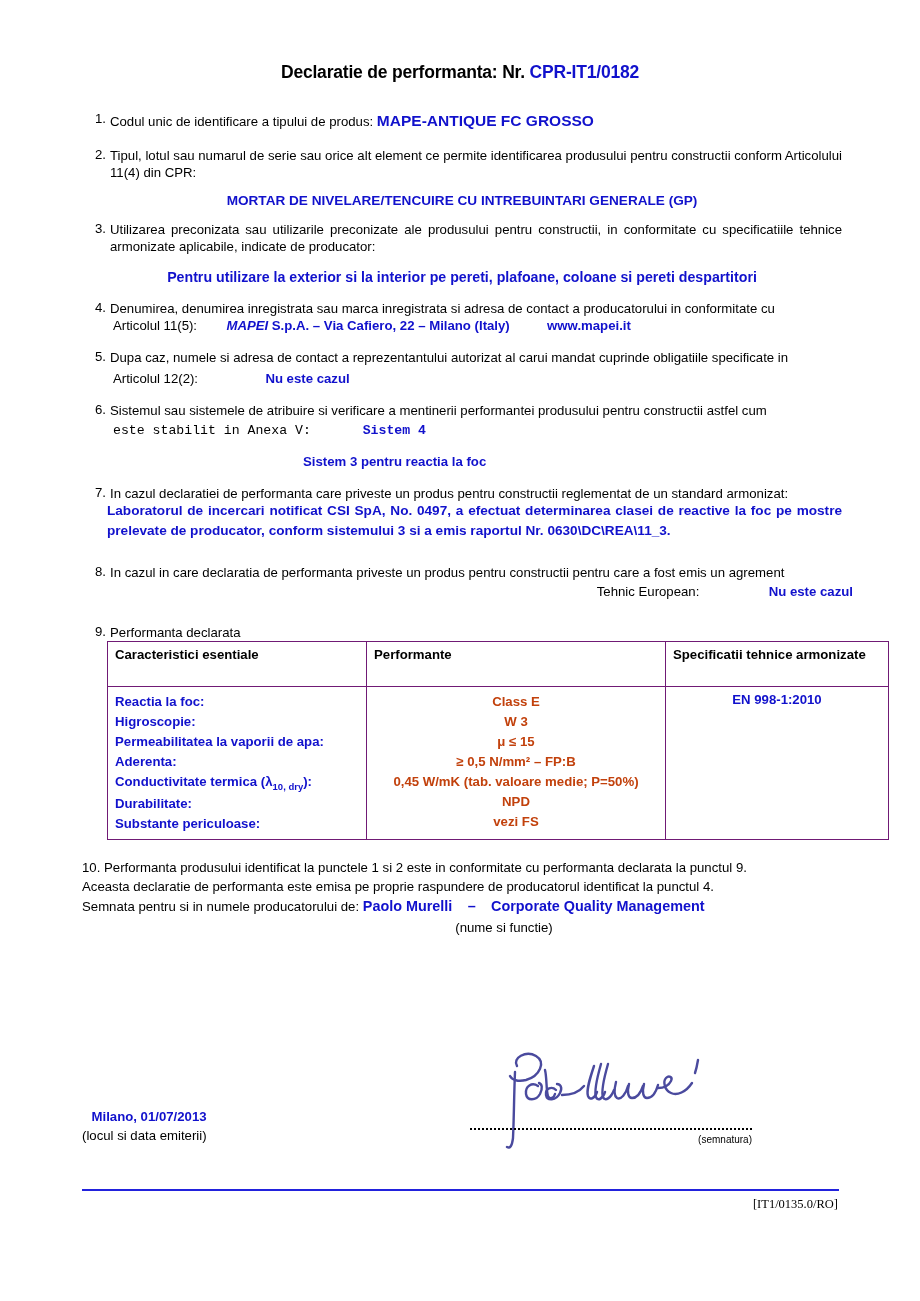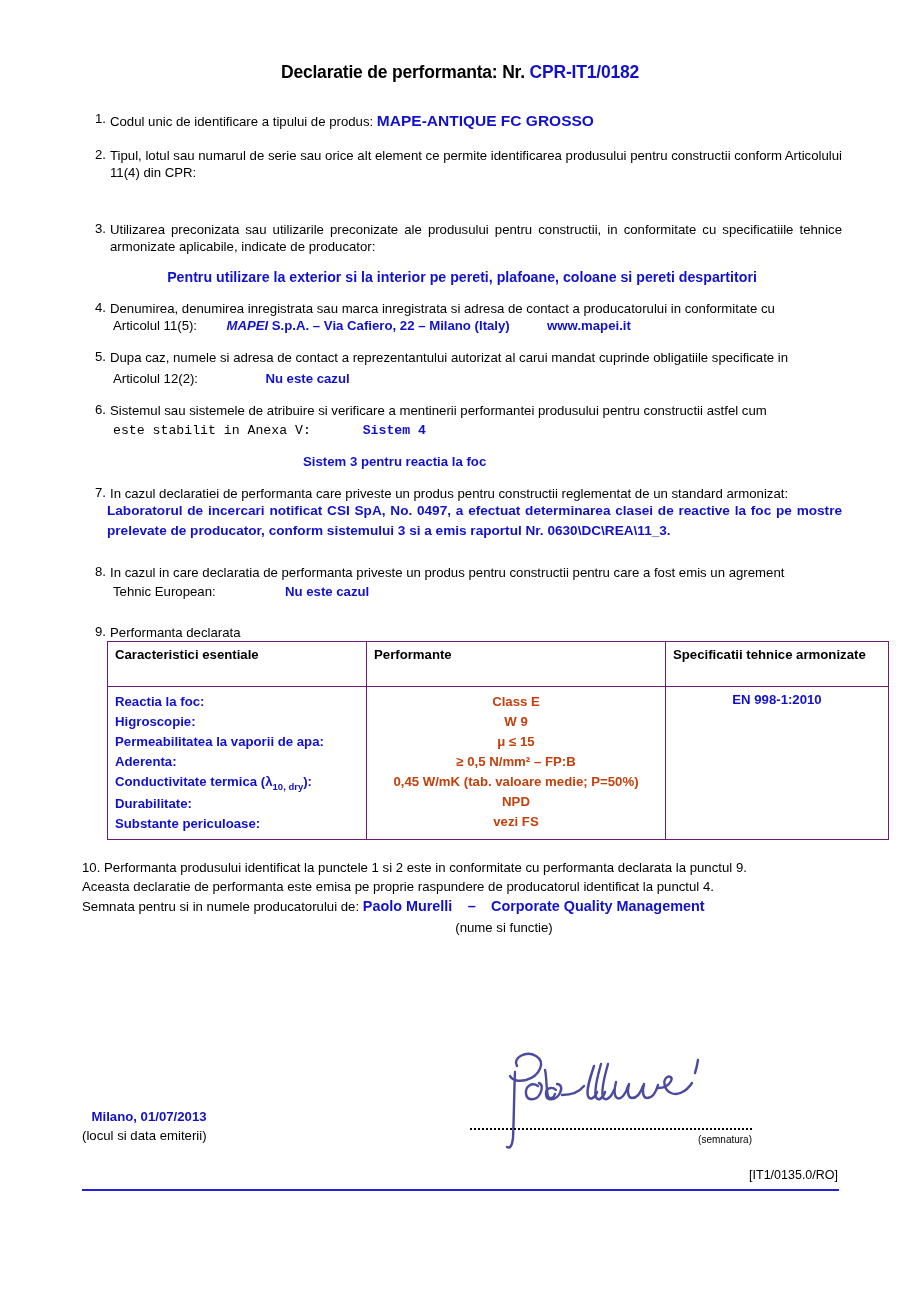--- a/index.html
+++ b/index.html
@@ -162,22 +162,22 @@
     position: absolute;
     left: 82px;
     top: 1189px;
     width: 757px;
     height: 2px;
     background: #2222dd;
   }
   .footer-ref {
     position: absolute;
     right: 82px;
-    top: 1168px;
-    font-family: Liberation Sans, sans-serif;
+    top: 1197px;
+    font-family: Liberation Serif, serif;
     font-size: 12.5px;
     color: #000000;
   }
 </style>
 </head>
 <body>
 
 <div class="page">
 
   <div class="doc-title">
@@ -190,20 +190,21 @@
     <div class="body">
       <span>Codul unic de identificare a tipului de produs:</span>
       <span class="val" style="font-size:15.5px;">MAPE-ANTIQUE FC GROSSO</span>
     </div>
   </div>
 
   <div class="clause" style="left:82px; top:147px; width:760px;">
     <span class="idx">2.</span>
     <div class="body justify">Tipul, lotul sau numarul de serie sau orice alt element ce permite identificarea produsului pentru constructii conform Articolului 11(4) din CPR:</div>
   </div>
+  <div class="centerline" style="position:absolute; left:82px; top:193px; width:760px; font-size:13.6px;">MORTAR DE NIVELARE/TENCUIRE CU INTREBUINTARI GENERALE (GP)</div>
 
   <div class="clause" style="left:82px; top:221px; width:760px;">
     <span class="idx">3.</span>
     <div class="body justify">Utilizarea preconizata sau utilizarile preconizate ale produsului pentru constructii, in conformitate cu specificatiile tehnice armonizate aplicabile, indicate de producator:</div>
   </div>
   <div class="centerline" style="position:absolute; left:82px; top:269px; width:760px; font-size:14.2px;">Pentru utilizare la exterior si la interior pe pereti, plafoane, coloane si pereti despartitori</div>
 
   <div class="clause" style="left:82px; top:300px; width:760px;">
     <span class="idx">4.</span>
     <div class="body justify">Denumirea, denumirea inregistrata sau marca inregistrata si adresa de contact a producatorului in conformitate cu</div>
@@ -241,21 +242,21 @@
   <div class="clause" style="left:82px; top:485px; width:760px;">
     <span class="idx">7.</span>
     <div class="body">In cazul declaratiei de performanta care priveste un produs pentru constructii reglementat de un standard armonizat:</div>
   </div>
   <div style="position:absolute; left:107px; top:501px; width:735px; font-size:13.6px; line-height:1.45; text-align:justify;" class="val">Laboratorul de incercari notificat CSI SpA, No. 0497, a efectuat determinarea clasei de reactive la foc pe mostre prelevate de producator, conform sistemului 3 si a emis raportul Nr. 0630\DC\REA\11_3.</div>
 
   <div class="clause" style="left:82px; top:564px; width:760px;">
     <span class="idx">8.</span>
     <div class="body justify">In cazul in care declaratia de performanta priveste un produs pentru constructii pentru care a fost emis un agrement</div>
   </div>
-  <div style="position:absolute; left:113px; top:584px; width:740px; font-size:13.2px;">
+  <div style="position:absolute; left:113px; top:584px; width:740px; font-size:13.2px;text-align:right;">
     <span>Tehnic European:</span>
     <span style="display:inline-block; width:62px;"></span>
     <span class="val">Nu este cazul</span>
   </div>
 
   <div class="clause" style="left:82px; top:624px; width:760px;">
     <span class="idx">9.</span>
     <div class="body">Performanta declarata</div>
   </div>
 
@@ -276,21 +277,21 @@
             <div>Permeabilitatea la vaporii de apa:</div>
             <div>Aderenta:</div>
             <div>Conductivitate termica (λ<span class="sub">10, dry</span>):</div>
             <div>Durabilitate:</div>
             <div>Substante periculoase:</div>
           </div>
         </td>
         <td class="col2">
           <div class="perf-list">
             <div>Class E</div>
-            <div>W 9</div>
+            <div>W 3</div>
             <div>μ ≤ 15</div>
             <div>≥ 0,5 N/mm² – FP:B</div>
             <div>0,45 W/mK (tab. valoare medie; P=50%)</div>
             <div>NPD</div>
             <div>vezi FS</div>
           </div>
         </td>
         <td class="col3 spec-cell">EN 998-1:2010</td>
       </tr>
     </tbody>

